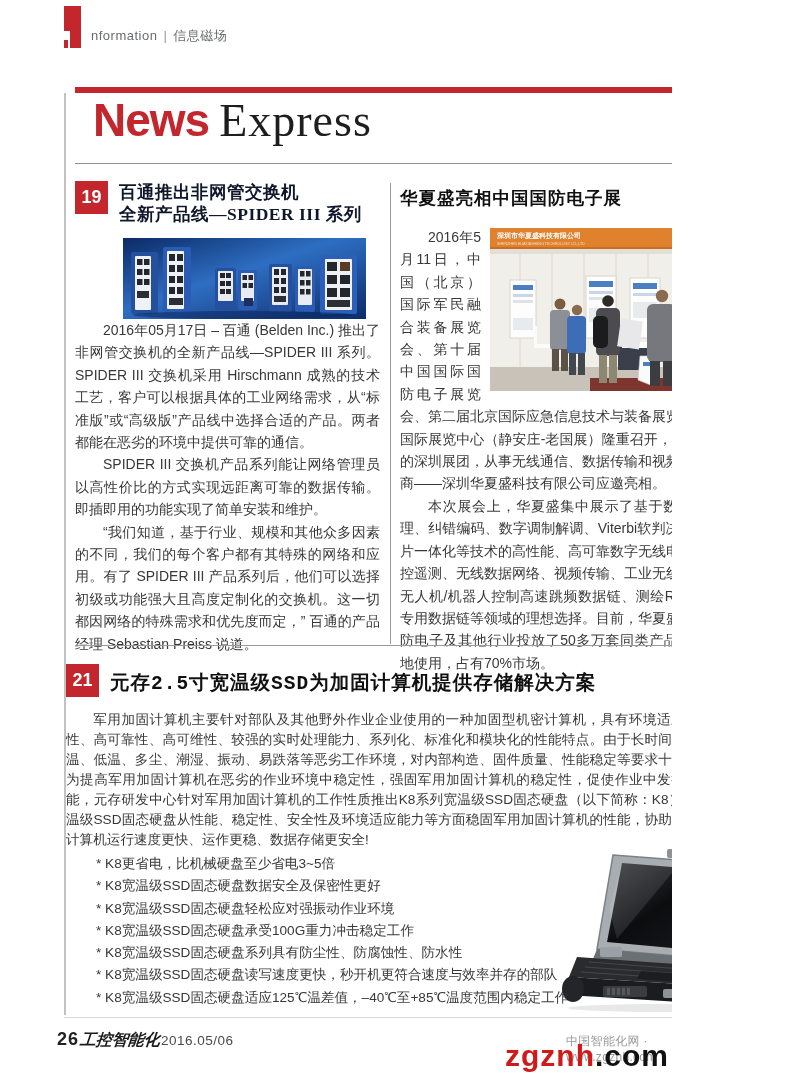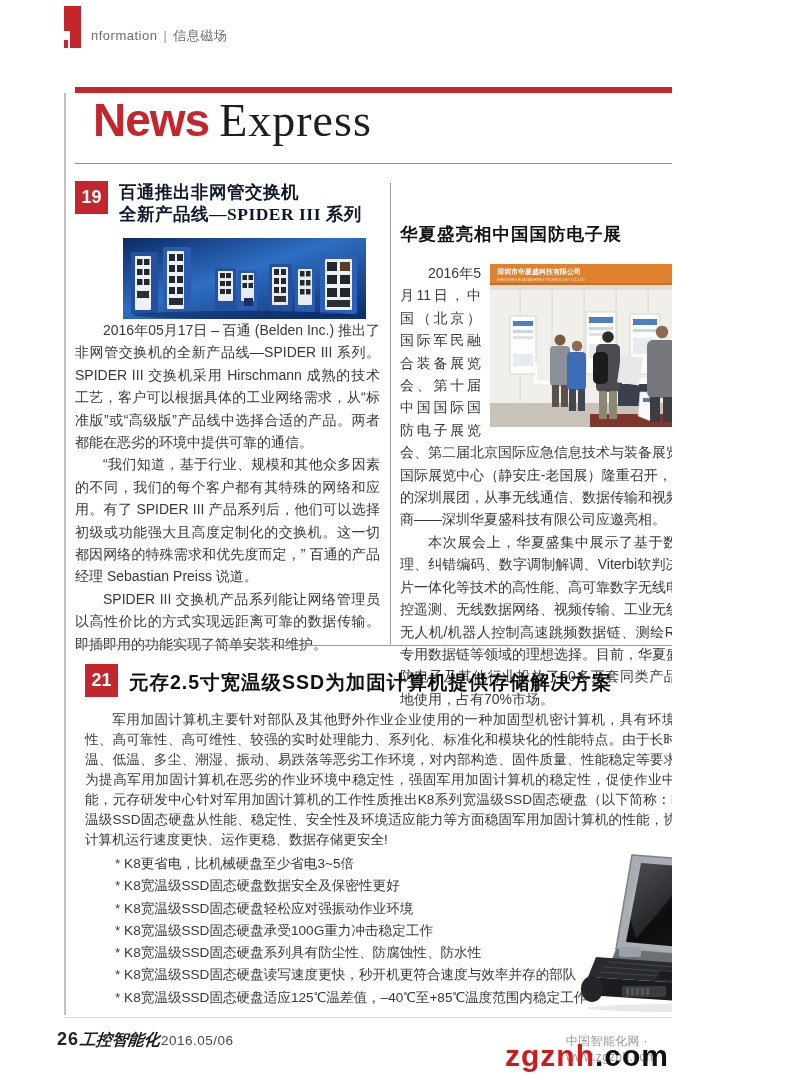--- a/index.html
+++ b/index.html
@@ -31,36 +31,36 @@
 
   
   .cols{position:absolute;left:75px;top:181px;width:661px;height:464px;}
   .col-divider{position:absolute;left:315px;top:2px;width:1px;height:461px;background:#9b9b9b;}
   .col-left{position:absolute;left:0;top:0;width:305px;}
   .col-right{position:absolute;left:325px;top:0;width:336px;}
 
   .numbox{width:33px;height:33px;background:var(--red);color:#fff;font-weight:bold;font-size:18px;
           display:flex;align-items:center;justify-content:center;flex:none;}
   .item-head{display:flex;gap:11px;}
-  .item-head.spaced{justify-content:space-between;margin-top:36px;}
+  .item-head.spaced{justify-content:space-between;}
   .t19{margin:0;font-family:"Liberation Serif",serif;font-size:17.5px;line-height:22px;color:#0f172a;
        font-weight:bold;letter-spacing:.5px;}
   .t20{margin:0;padding-top:5px;font-family:"Liberation Serif",serif;font-size:17.5px;color:#101010;
        font-weight:bold;letter-spacing:1px;}
-  .t21{margin:0;padding-top:5px;font-family:Liberation Sans, sans-serif;font-size:19.5px;color:#101010;
+  .t21{margin:0;padding-top:5px;font-family:Liberation Mono, monospace;font-size:19.5px;color:#101010;
        font-weight:bold;letter-spacing:1px;}
 
   p.body{margin:0;text-align:justify;text-indent:2em;font-size:14px;line-height:22.4px;color:#38383a;}
   .paras19{}
   .fig19{margin:13px 0 0 48px;width:243px;height:81px;}
   .body20{margin-top:12px;}
   .fig20{float:right;width:246px;height:163px;margin:2px 0 8px 9px;}
 
   
-  .sec21{position:absolute;left:85px;top:664px;width:661px;}
+  .sec21{position:absolute;left:66px;top:664px;width:661px;}
   .p21{margin:13px 0 0;text-align:justify;text-indent:2em;font-size:13.6px;line-height:20px;color:#38383a;}
   .row21{position:relative;margin-top:3px;}
   .bullets{position:relative;z-index:2;padding-left:30px;padding-right:90px;
            font-size:13.6px;line-height:22.3px;color:#38383a;}
   .fig21{position:absolute;right:-44px;top:-6px;width:226px;height:168px;z-index:1;margin:0;}
 
   
   .f-left{position:absolute;left:57px;top:1029px;display:flex;align-items:baseline;gap:1px;}
   .f-page{font-size:18px;font-weight:bold;color:#222;letter-spacing:1px;}
   .f-logo{font-family:"Liberation Serif",serif;font-style:italic;font-weight:bold;font-size:16px;
@@ -187,22 +187,22 @@
             <rect x="217" y="37" width="10" height="9" fill="#23262b"></rect>
           <rect x="204" y="50" width="10" height="9" fill="#23262b"></rect>
             <rect x="217" y="50" width="10" height="9" fill="#23262b"></rect>
           <rect x="204" y="62" width="23" height="7" fill="#2b2e33"></rect>
           <ellipse cx="120" cy="77" rx="110" ry="4" fill="#0a2258" opacity="0.5"></ellipse>
         </svg>
       </figure>
 
       <div class="paras19">
         <p class="body">2016年05月17日 – 百通 (Belden Inc.) 推出了非网管交换机的全新产品线—SPIDER III 系列。SPIDER III 交换机采用 Hirschmann 成熟的技术工艺，客户可以根据具体的工业网络需求，从“标准版”或“高级版”产品线中选择合适的产品。两者都能在恶劣的环境中提供可靠的通信。</p>
+        <p class="body">SPIDER III 交换机产品系列能让网络管理员以高性价比的方式实现远距离可靠的数据传输。即插即用的功能实现了简单安装和维护。</p>
         <p class="body">“我们知道，基于行业、规模和其他众多因素的不同，我们的每个客户都有其特殊的网络和应用。有了 SPIDER III 产品系列后，他们可以选择初级或功能强大且高度定制化的交换机。这一切都因网络的特殊需求和优先度而定，” 百通的产品经理 Sebastian Preiss 说道。</p>
-        <p class="body">SPIDER III 交换机产品系列能让网络管理员以高性价比的方式实现远距离可靠的数据传输。即插即用的功能实现了简单安装和维护。</p>
       </div>
     </section>
 
     <section class="col-right">
       <div class="item-head spaced">
         <h2 class="t20">华夏盛亮相中国国防电子展</h2>
         <div class="numbox">20</div>
       </div>
 
       <div class="body20">

